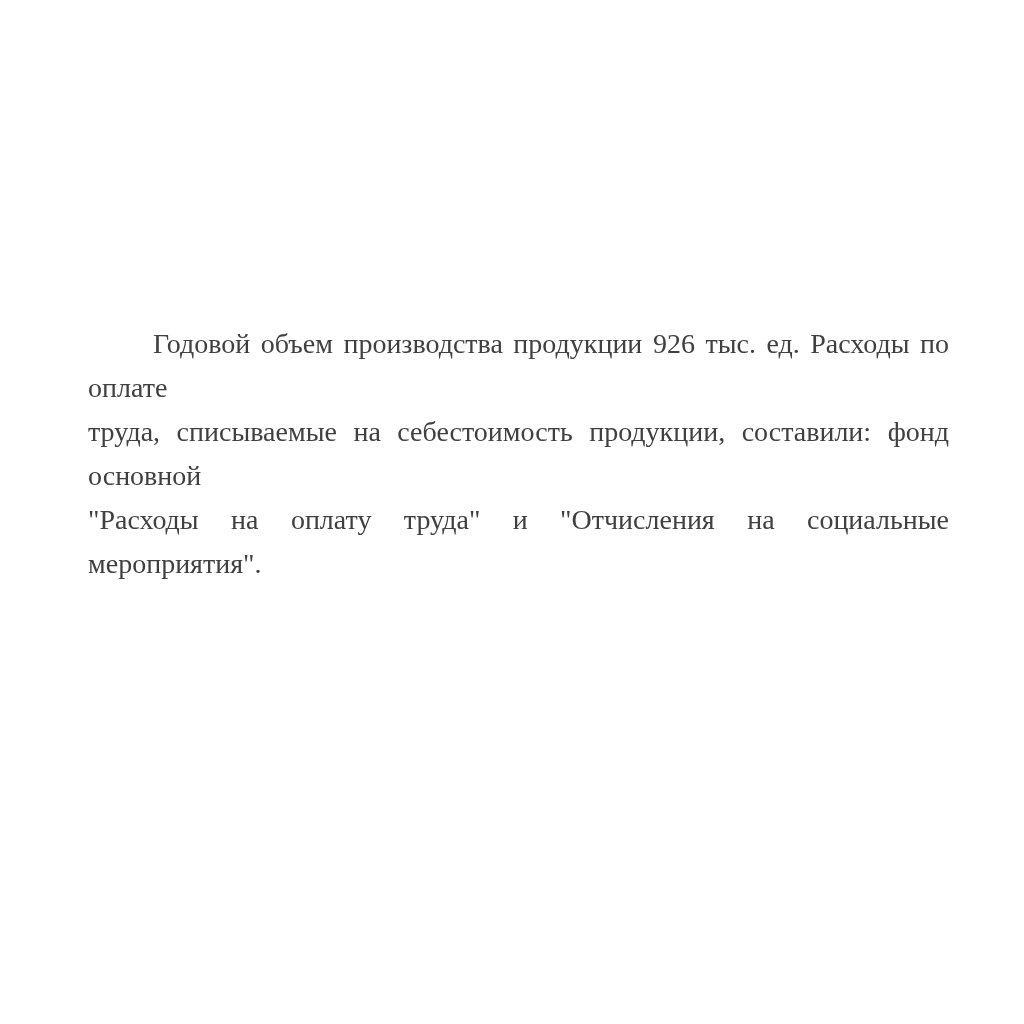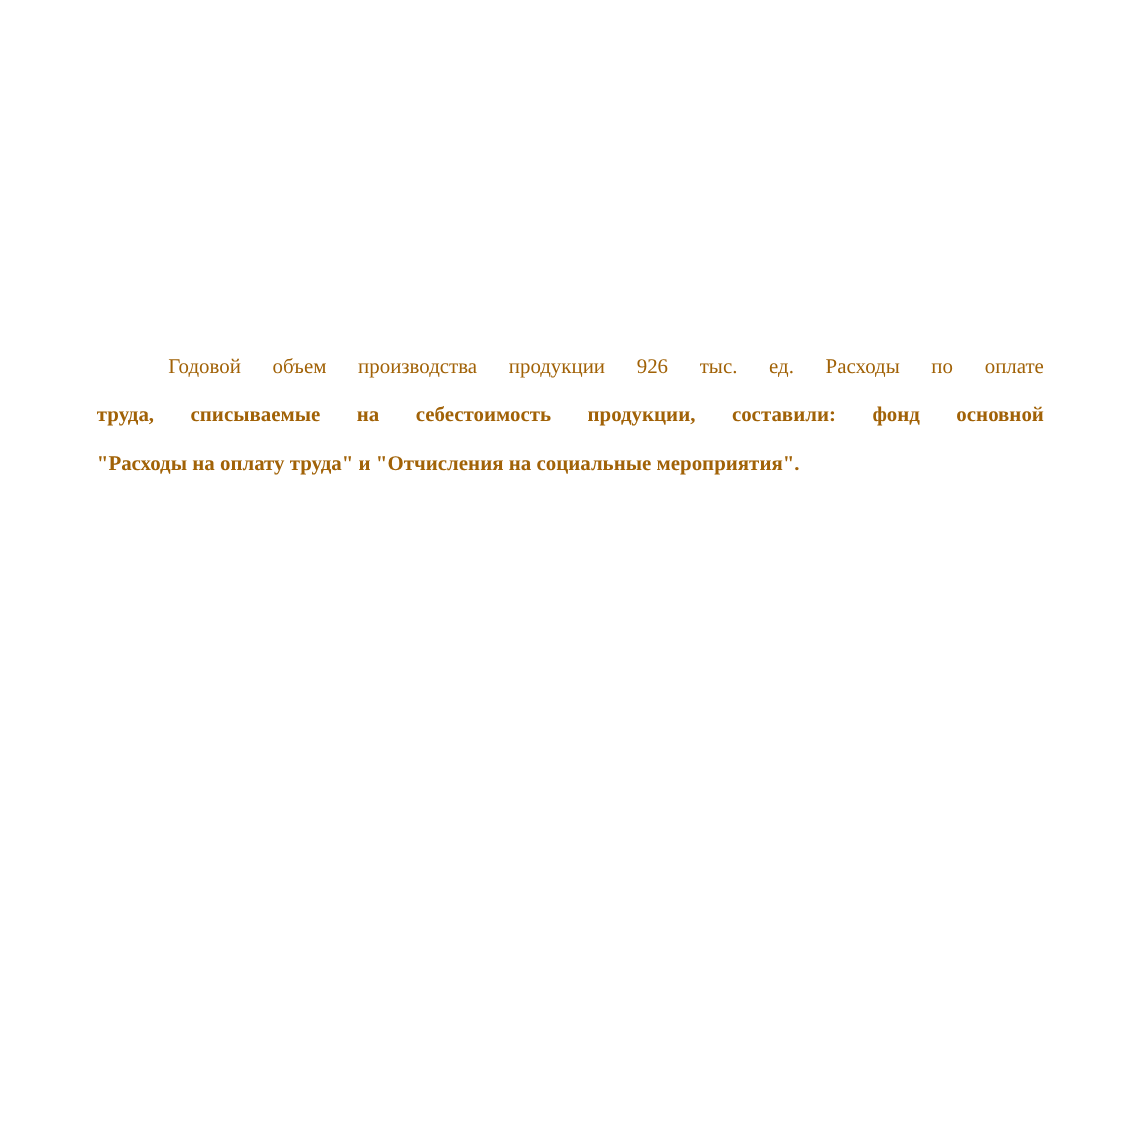--- a/index.html
+++ b/index.html
@@ -17,43 +17,42 @@
       position: absolute;
       left: 0;
       top: 0;
       width: 1024px;
       height: 1024px;
       background: #ffffff;
     }
     .task-text {
       position: absolute;
       left: 88px;
-      top: 312px;
+      top: 322px;
       width: 861px;
       margin: 0;
       font-family: "Liberation Serif", "DejaVu Serif", serif;
-      font-size: 19px;
+      font-size: 28px;
       line-height: 44px;
-      color: #a16207;
+      color: #404040;
       text-align: justify;
       text-indent: 65px;
       word-spacing: 0px;
     }
     .line {
       display: block;
       text-align: justify;
       text-align-last: justify;
       white-space: normal;
     }
     .line.first {
       text-indent: 65px;
     }
     .line.rest {
       text-indent: 0;
-      font-weight: bold;
     }
     .line.last {
       text-align-last: left;
     }
   </style>
 </head>
 <body>
 
 <div class="page">
   <p class="task-text">

